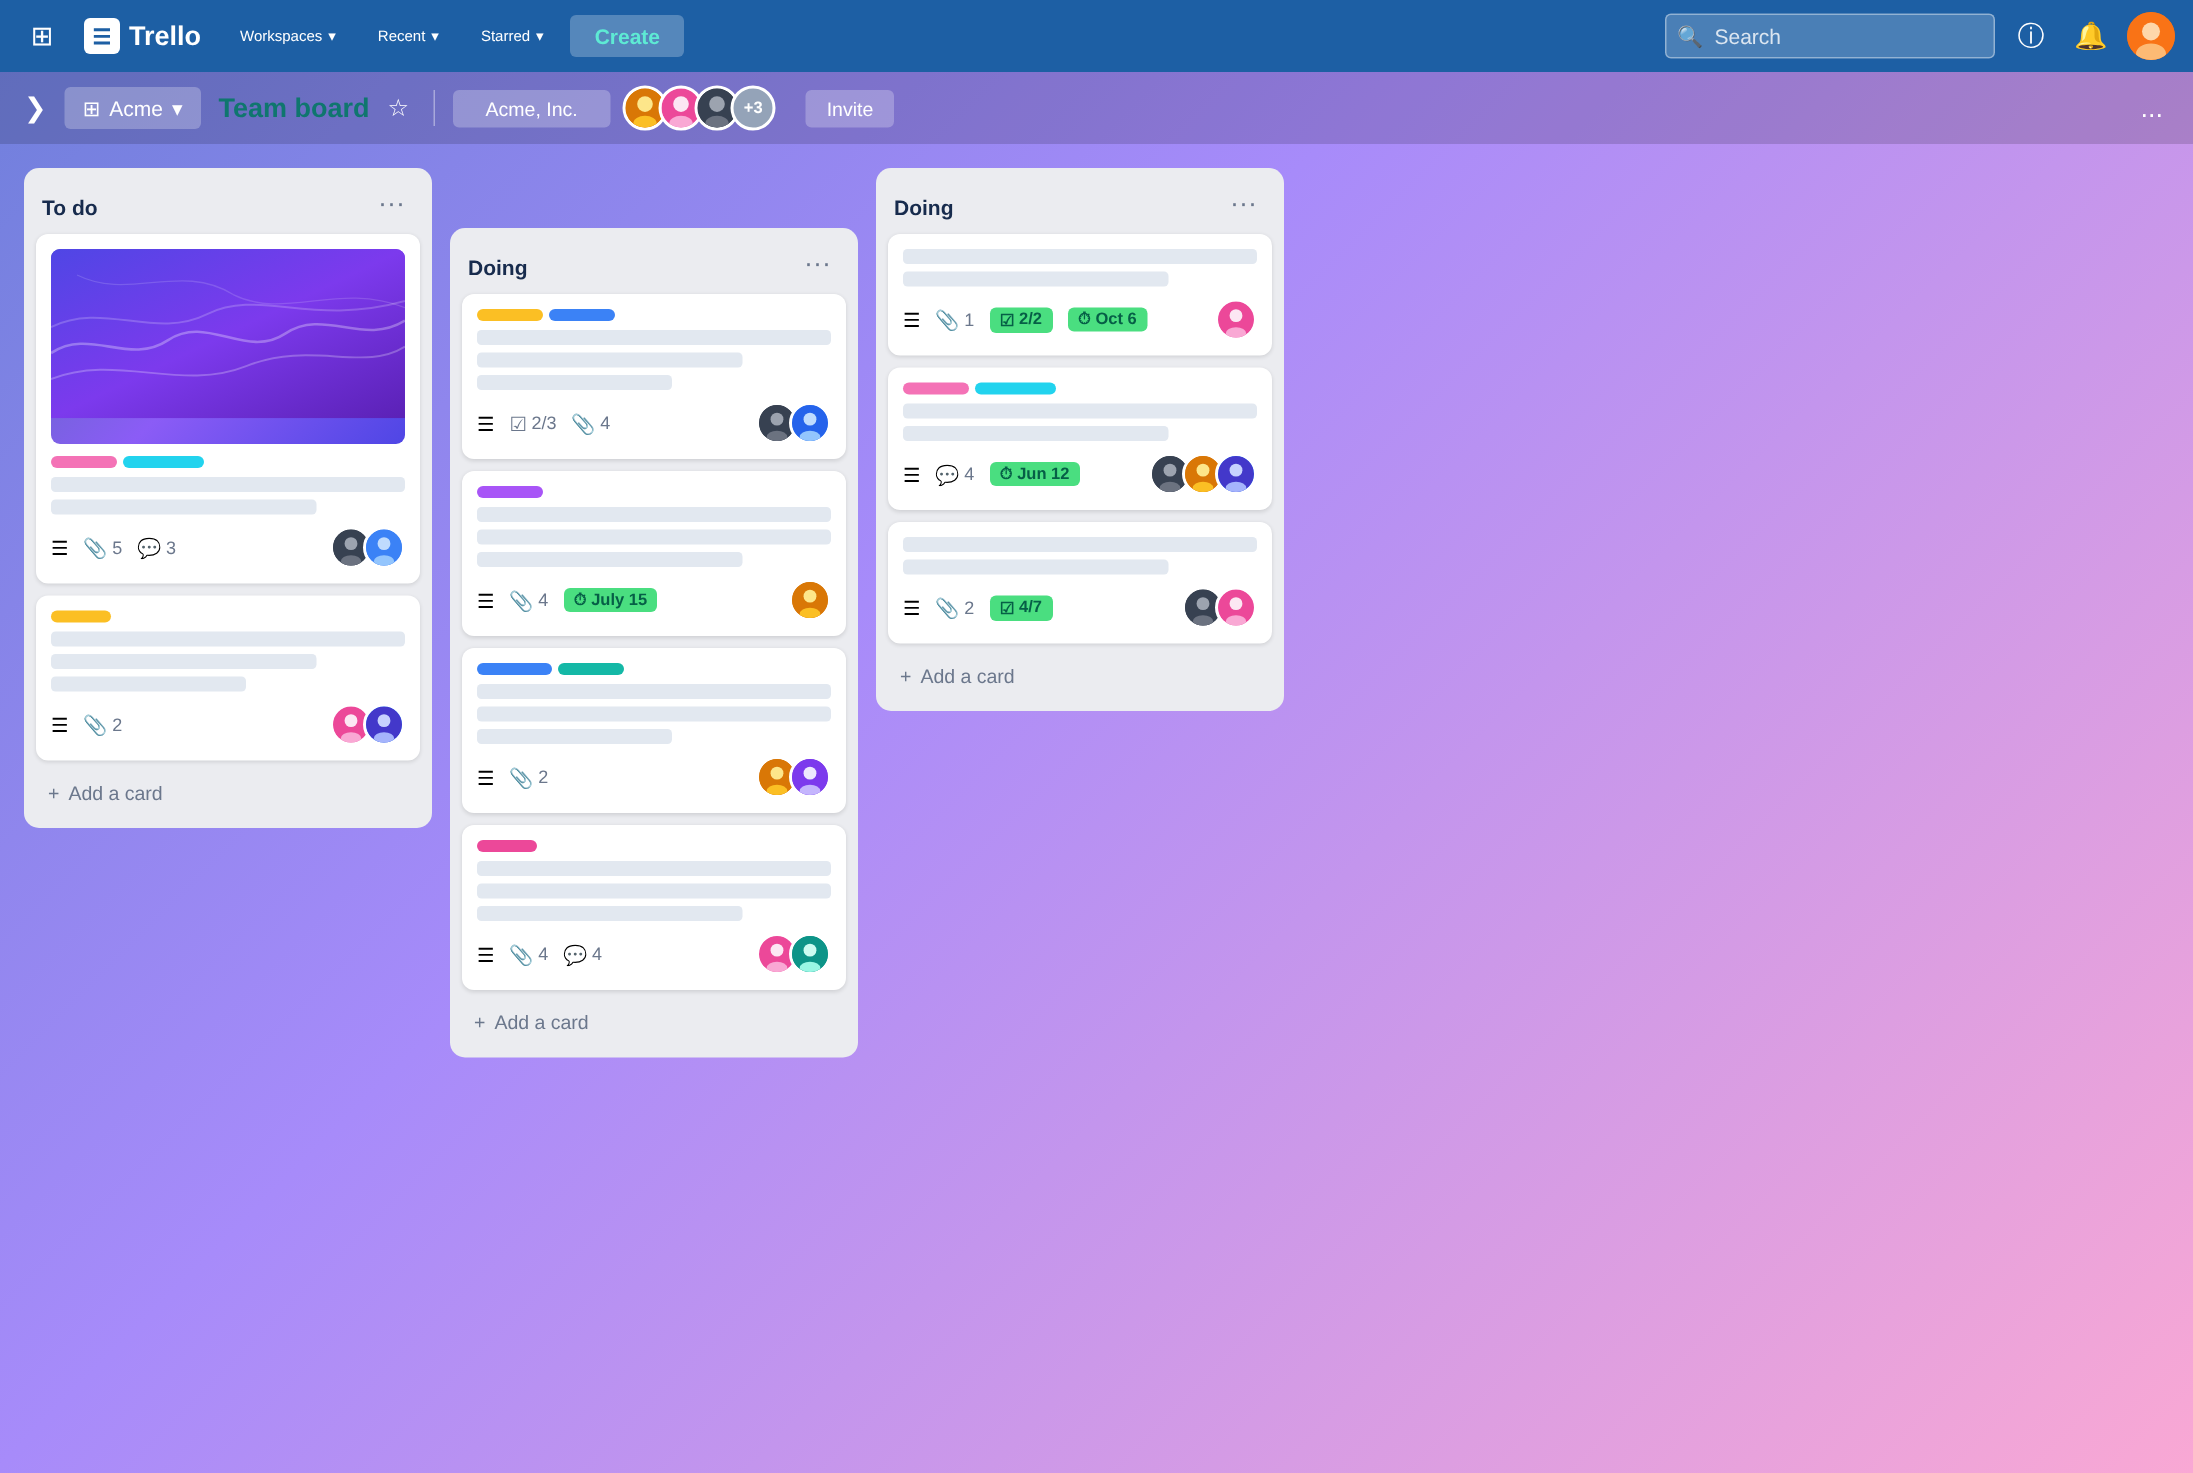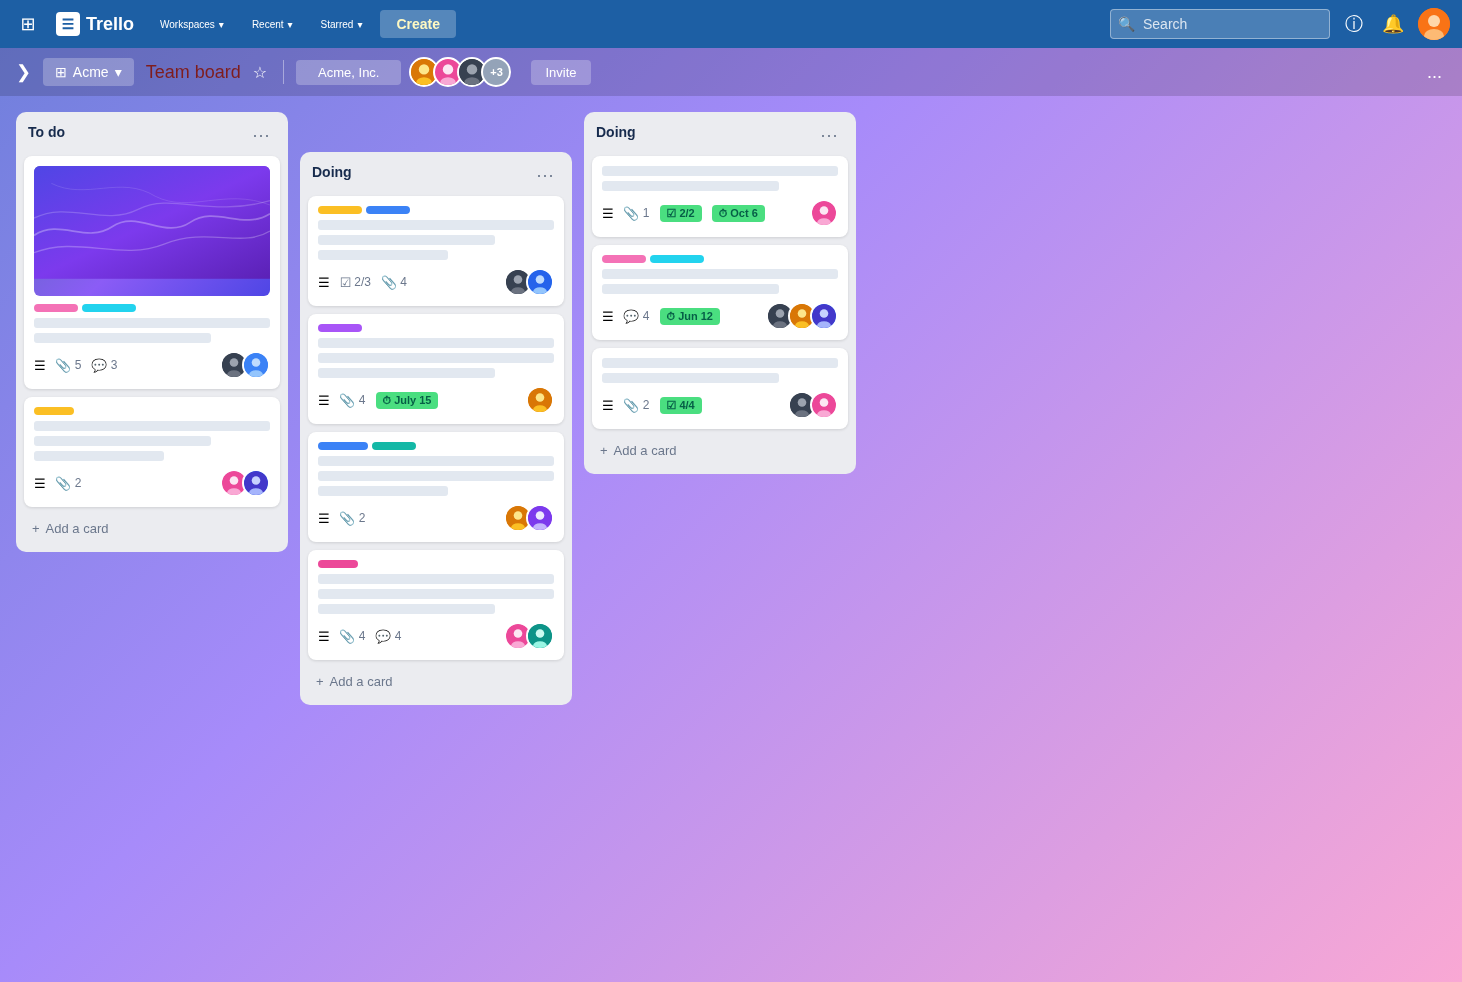--- a/index.html
+++ b/index.html
@@ -58,21 +58,21 @@
       border-radius: 4px;
       cursor: pointer;
       display: flex;
       align-items: center;
       gap: 4px;
       white-space: nowrap;
     }
     .nav-create {
       background: rgba(255,255,255,0.25);
       border: none;
-      color: #fef9c3;
+      color: #5eead4;
       font-size: 14px;
       font-weight: 600;
       padding: 6px 16px;
       border-radius: 4px;
       cursor: pointer;
     }
     .nav-spacer { flex: 1; }
     .nav-search {
       background: rgba(255,255,255,0.2);
       border: 1px solid rgba(255,255,255,0.4);
@@ -146,23 +146,23 @@
       font-size: 14px;
       font-weight: 500;
       padding: 6px 12px;
       border-radius: 4px;
       cursor: pointer;
       display: flex;
       align-items: center;
       gap: 6px;
     }
     .board-title {
-      color: #7f1d1d;
+      color: #0f766e;
       font-size: 18px;
-      font-weight: 400;
+      font-weight: 700;
       margin-left: 4px;
     }
     .star-btn {
       background: none;
       border: none;
       color: white;
       font-size: 16px;
       cursor: pointer;
       padding: 4px;
       border-radius: 4px;
@@ -261,21 +261,21 @@
       flex-direction: column;
       gap: 8px;
       max-height: calc(100vh - 120px);
       overflow-y: auto;
     }
     .column::-webkit-scrollbar { width: 4px; }
     .column::-webkit-scrollbar-thumb { background: rgba(0,0,0,0.2); border-radius: 2px; }
 
     .column-header {
       display: flex;
-      align-items: flex-start;
+      align-items: flex-end;
       justify-content: space-between;
       padding: 2px 4px;
     }
     .column-title {
       font-size: 14px;
       font-weight: 700;
       color: #172b4d;
     }
     .col-menu-btn {
       background: none;
@@ -877,21 +877,21 @@
       </div>
       <div class="card-footer">
         <div class="card-meta">
           <span class="meta-icon">☰</span>
           <div class="meta-item">
             <span class="meta-icon">📎</span>
             <span>2</span>
           </div>
           <div class="checklist-badge">
             <span>☑</span>
-            <span>4/4</span>
+            <span>4/7</span>
           </div>
         </div>
         <div class="card-avatars">
           <div class="card-avatar av-dark">
             <svg viewBox="0 0 28 28" width="28" height="28">
                 <circle cx="14" cy="14" r="14" fill="#374151"></circle>
                 <circle cx="14" cy="11" r="5" fill="#9ca3af"></circle>
                 <ellipse cx="14" cy="25" rx="8" ry="5" fill="#6b7280"></ellipse>
               </svg>
           </div>

